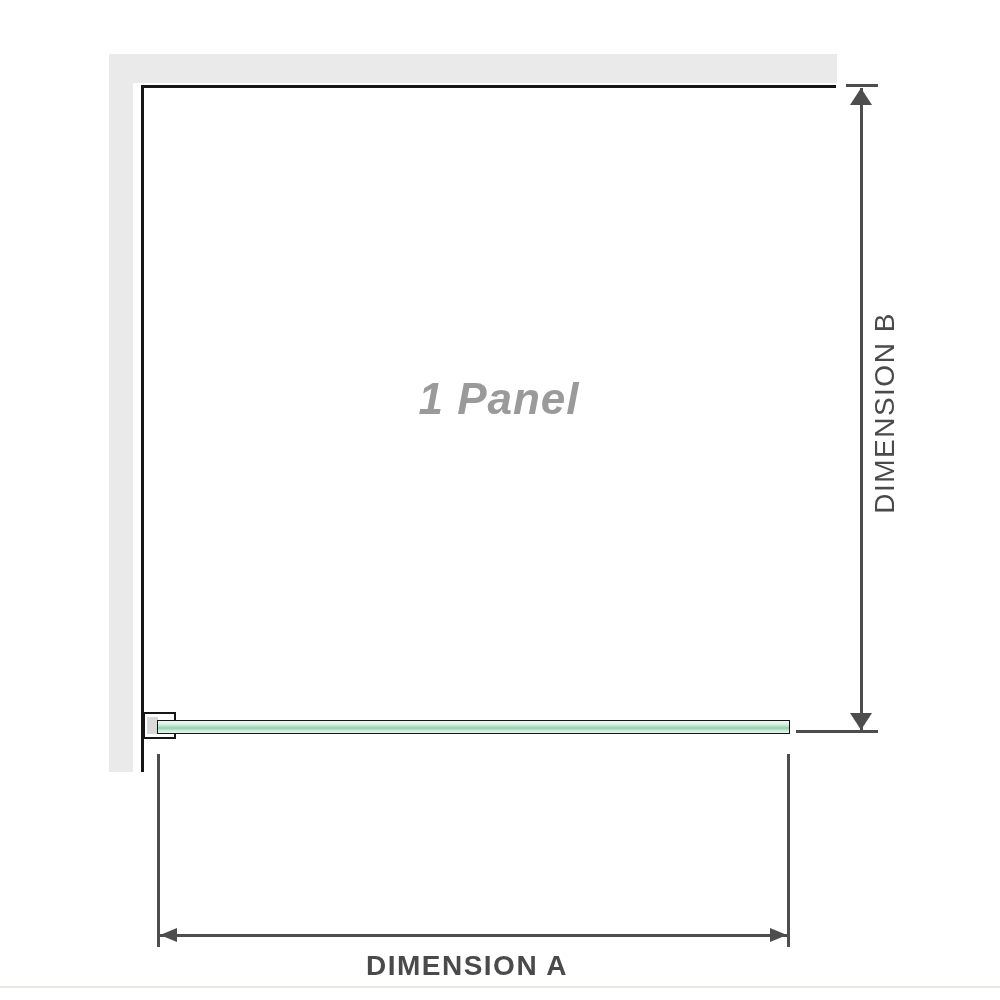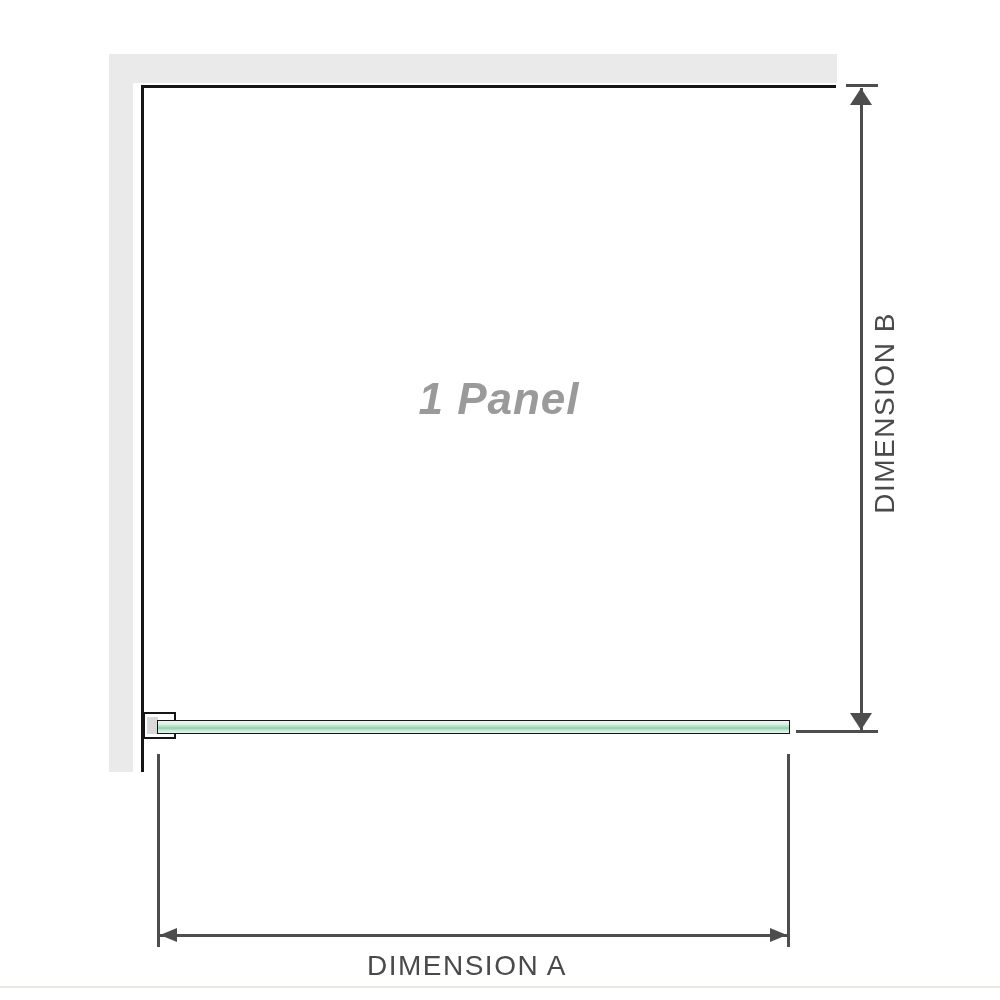--- a/index.html
+++ b/index.html
@@ -76,21 +76,21 @@
     border-right:17px solid #4d4d4d;
   }
   .arrow-right-icon {
     left:770px; top:928px;
     border-top:7.5px solid transparent; border-bottom:7.5px solid transparent;
     border-left:17px solid #4d4d4d;
   }
   .dimension-a-label {
     left:467px; top:966px;
     transform: translate(-50%, -50%);
-    font-size:28px; font-weight:400; color:#4a4a4a;
+    font-size:28px; font-weight:700; color:#4a4a4a;
     letter-spacing:1.5px; white-space:nowrap;
   }
 
   .bottom-divider { left:0; top:986px; width:1000px; height:2px; background:#ebe8e3; }
 </style>
 </head>
 <body>
 
 <div id="stage">
 

